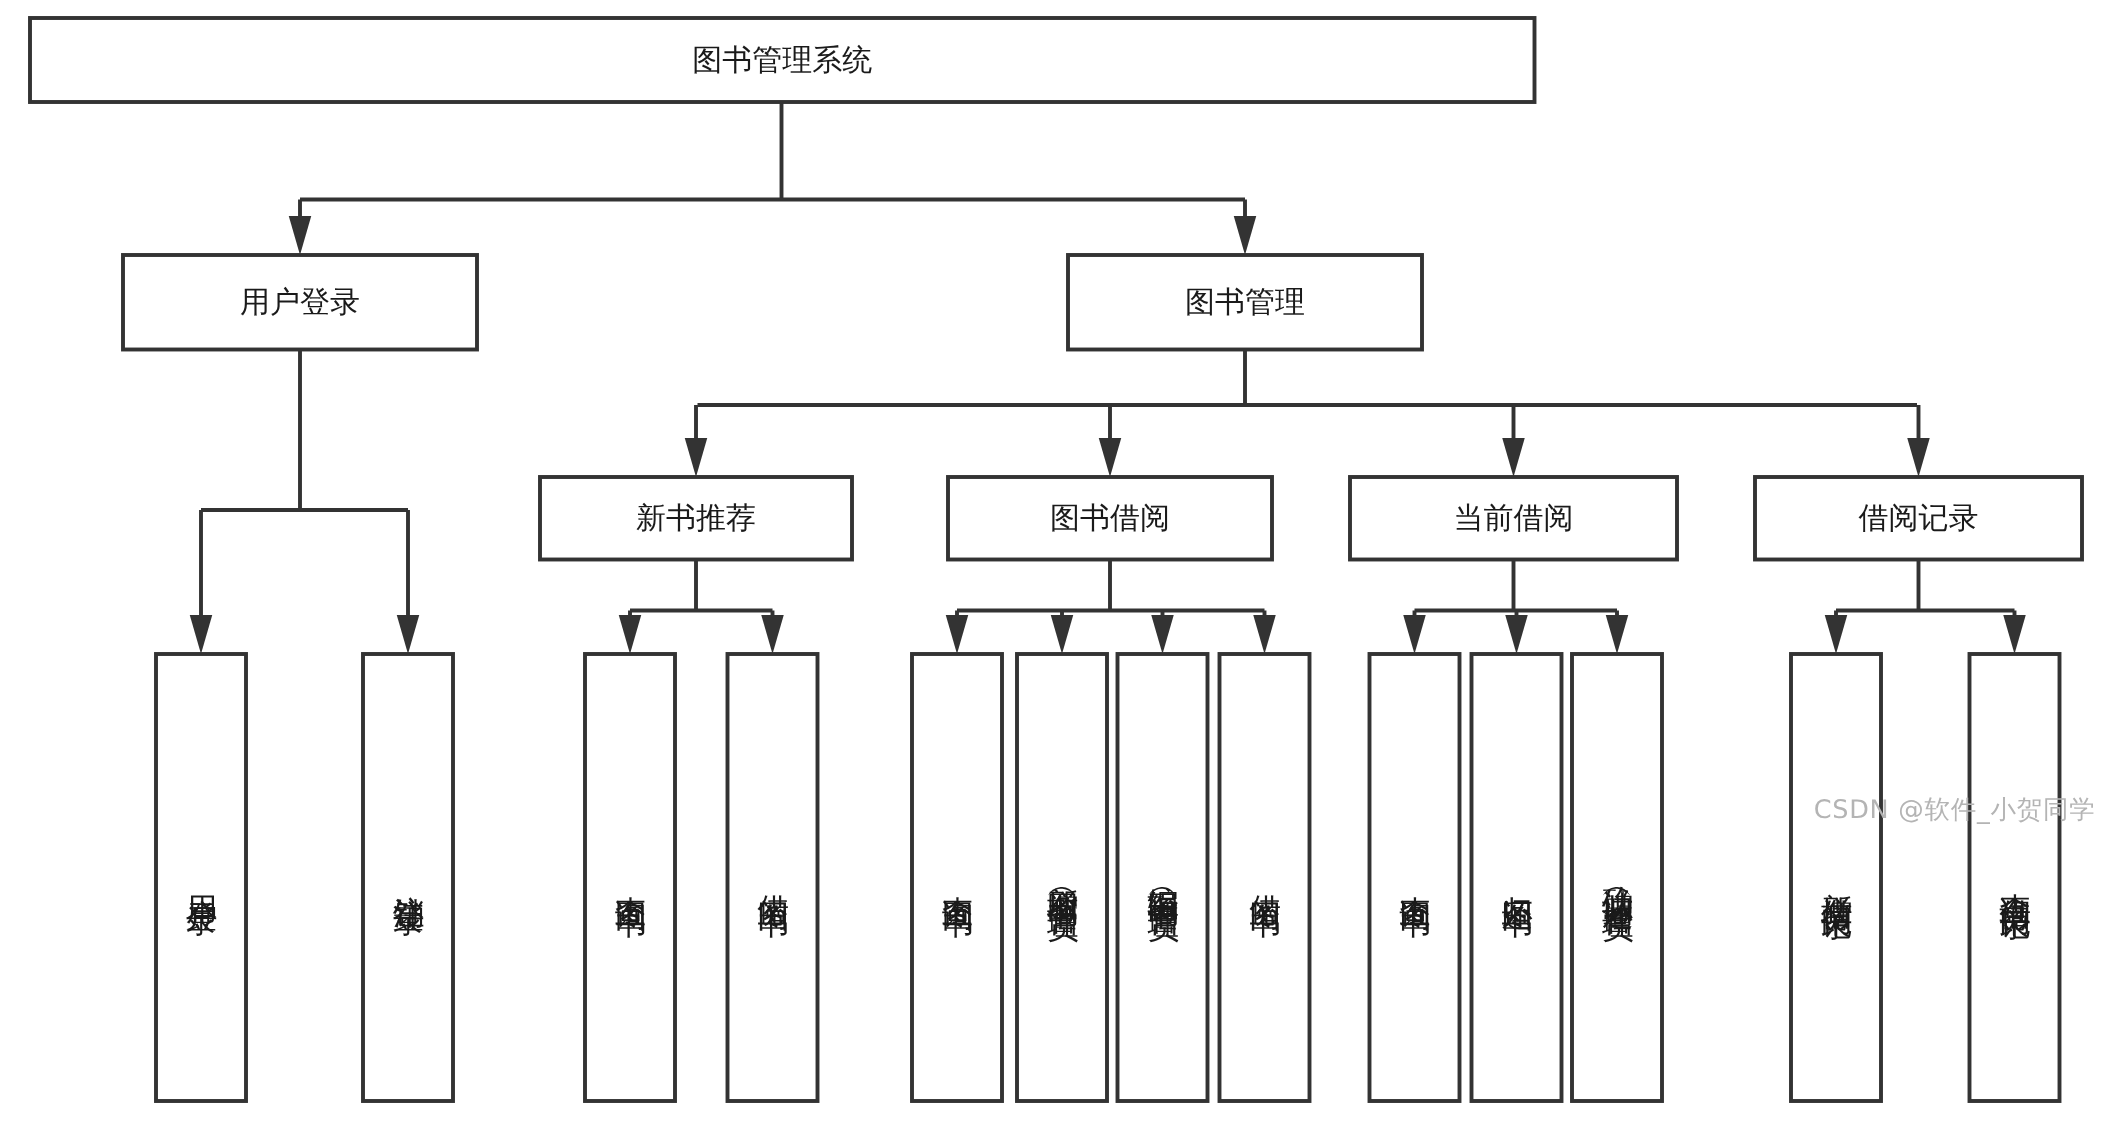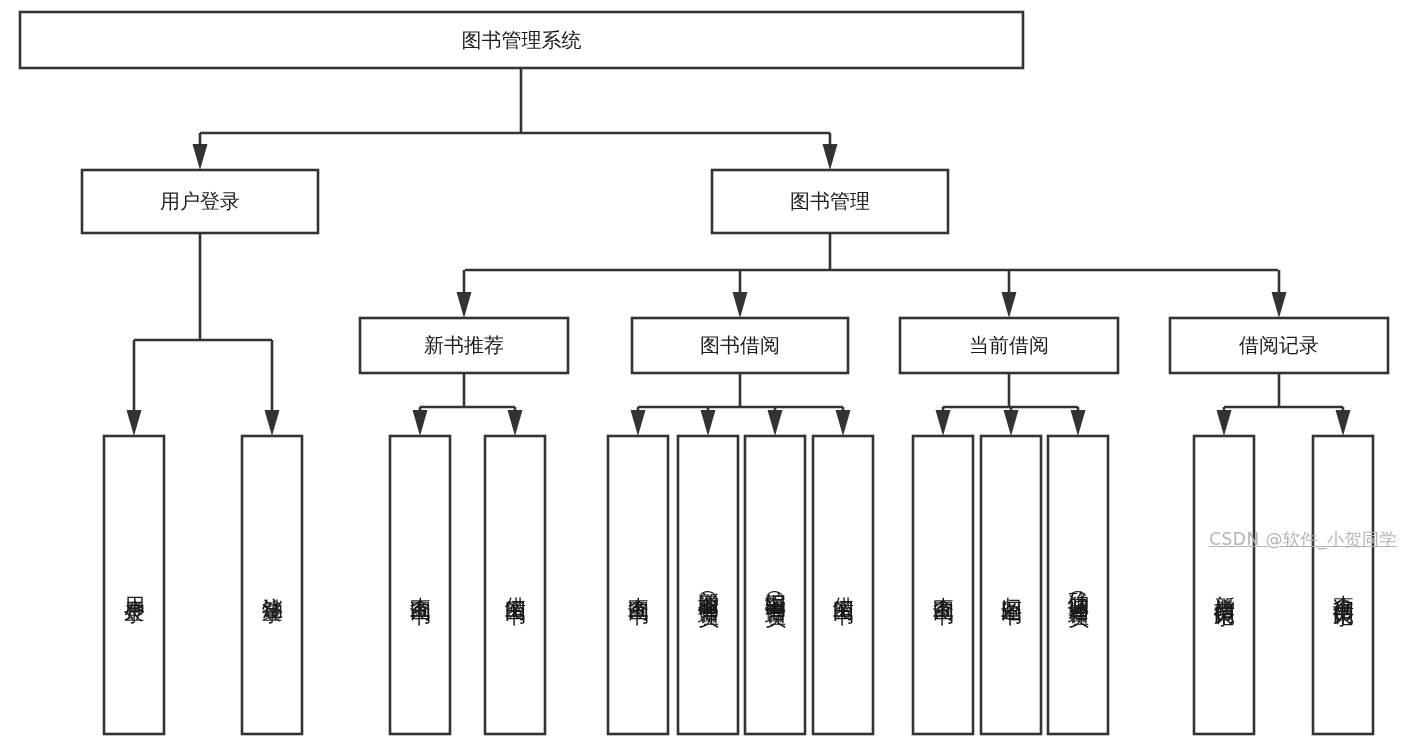--- a/index.html
+++ b/index.html
@@ -65,21 +65,20 @@
   }
   .watermark {
     position: absolute;
     right: 8px;
     bottom: 4px;
     font-family: "DejaVu Sans", "Liberation Sans", sans-serif;
     font-size: 17px;
     color: #b4b4b4;
     white-space: nowrap;
     letter-spacing: 0.5px;
-    text-decoration: underline;
   }
 </style>
 </head>
 <body>
 
 <div id="diagram-root">
   <svg class="canvas" viewBox="0 0 1405 747">
     <g id="connector-layer">
         <line x1="521" y1="68" x2="521" y2="133" class="connector"></line>
         <line x1="200" y1="133" x2="830" y2="133" class="connector"></line>

